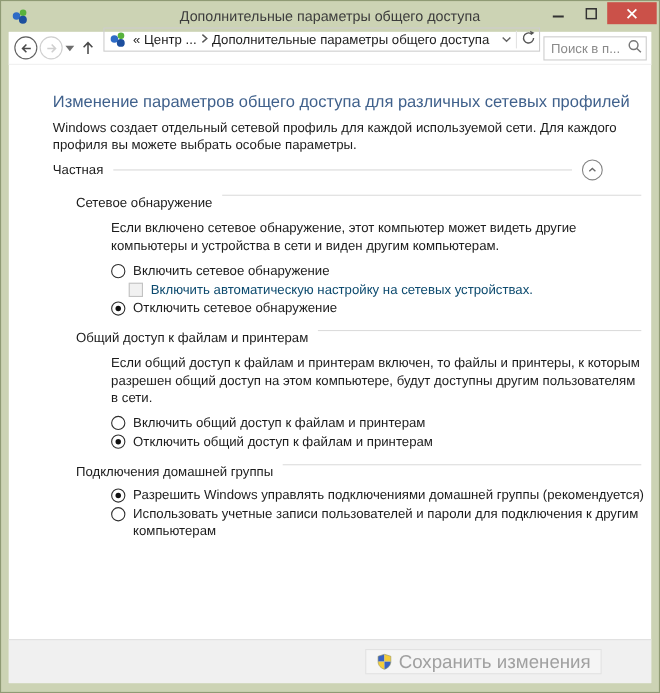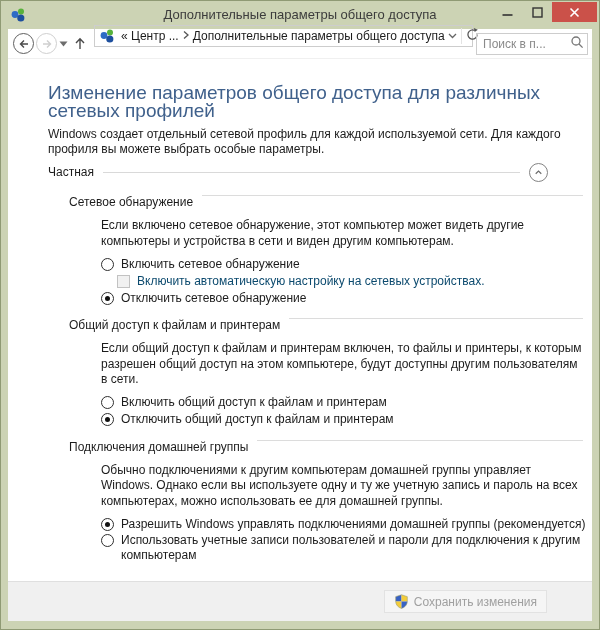--- a/index.html
+++ b/index.html
@@ -25,27 +25,27 @@
   .circ { width:21px; height:21px; border-radius:50%; border:1px solid #5f5f5f; margin-left:2px; }
   .circ.disabled { border-color:#cfcfcf; }
   .drop-chev { width:13px; height:21px; }
   .up-btn { width:20px; height:21px; }
   .addressbar { flex:1; height:22px; border:1px solid #cdcdcd; margin:0 3px 16px 4px; display:flex; align-items:center; padding:0 2px 0 4px; min-width:0; }
   .crumb-icon { width:16px; height:16px; margin-right:4px; flex:none; }
   .crumb { white-space:nowrap; padding:0 2px; }
   .crumb-sep { flex:none; margin:0 1px; }
   .ab-right { margin-left:auto; display:flex; align-items:center; flex:none; }
   .ab-sep { width:1px; height:16px; background:#e3e3e3; margin:0 3px; }
-  .searchbox { width:112px; height:22px; border:1px solid #cdcdcd; display:flex; align-items:center; padding:0 3px 0 6px; flex:none; }
+  .searchbox { width:94px; height:22px; border:1px solid #cdcdcd; display:flex; align-items:center; padding:0 3px 0 6px; flex:none; }
   .searchbox input { border:0; outline:0; width:100%; font-family:inherit; font-size:12px; color:#6b6b6b; background:transparent; }
   .searchbox input::placeholder { color:#8a8a8a; opacity:1; }
 
   
   .content { flex:1; padding:25px 0 0 40px; overflow:hidden; }
-  .page-heading { font-size:19px; font-weight:normal; color:#40618c; line-height:18px; }
+  .page-heading { font-size:15px; font-weight:normal; color:#40618c; line-height:18px; }
   .intro { width:516px; line-height:15px; margin-top:7px; }
 
   .profile-row { display:flex; align-items:center; margin-top:4px; padding-right:44px; height:22px; }
   .profile-row.tail { margin-top:8px; }
   .rule { flex:1; height:1px; background:#d9d9d9; margin:0 9px; }
   .chev-circle { width:19px; height:19px; border:1px solid #848484; border-radius:50%; display:flex; align-items:center; justify-content:center; flex:none; background:#fff; }
 
   .section { margin-left:21px; }
   .section-header { display:flex; margin-top:12px; padding-right:9px; }
   .section-rule { flex:1; height:1px; background:#dcdcdc; margin-left:9px; }
@@ -56,21 +56,21 @@
   .radio.on::after { content:""; position:absolute; left:3px; top:3px; width:5px; height:5px; border-radius:50%; background:#111; }
   .opt-label { line-height:15px; }
   .opt.sub { margin-left:16px; color:#0c4a6e; }
   .checkbox { width:13px; height:13px; border:1px solid #c2c2c2; background:#f1f1f1; margin-right:7px; flex:none; }
   .opt.wrap { align-items:flex-start; }
   .opt.wrap .radio { margin-top:1px; }
   .opt.wrap .opt-label { width:462px; }
 
   
   .footer { flex:none; height:40px; background:#f0f0f0; border-top:1px solid #dfdfdf; display:flex; align-items:center; justify-content:flex-end; padding-right:45px; gap:10px; }
-  .btn { height:23px; font-size:12px; font-family:inherit; display:flex; align-items:center; justify-content:center; cursor:default; }
+  .btn { height:23px; font-size:17px; font-family:inherit; display:flex; align-items:center; justify-content:center; cursor:default; }
   .btn.save { padding:0 9px; background:#f5f5f5; border:1px solid #e2e2e2; color:#a0a0a0; gap:5px; }
   .btn.cancel { min-width:68px; padding:0 12px; background:linear-gradient(#f4f4f4,#e5e5e5); border:1px solid #999; color:#1c1c1c; }
 </style>
 </head>
 <body>
 
 <div class="win">
 
   <div class="titlebar">
     <svg class="app-icon" viewBox="0 0 16 16">
@@ -214,21 +214,20 @@
             <span class="opt-label">Отключить общий доступ к файлам и принтерам</span>
           </div>
         </div>
       </div>
 
       <div class="section">
         <div class="section-header">
           <span>Подключения домашней группы</span>
           <span class="section-rule"></span>
         </div>
-        <p class="desc">Обычно подключениями к другим компьютерам домашней группы управляет Windows. Однако если вы используете одну и ту же учетную запись и пароль на всех компьютерах, можно использовать ее для домашней группы.</p>
         <div class="options">
           <div class="opt">
             <span class="radio on"></span>
             <span class="opt-label">Разрешить Windows управлять подключениями домашней группы (рекомендуется)</span>
           </div>
           <div class="opt wrap">
             <span class="radio"></span>
             <span class="opt-label">Использовать учетные записи пользователей и пароли для подключения к другим компьютерам</span>
           </div>
         </div>

